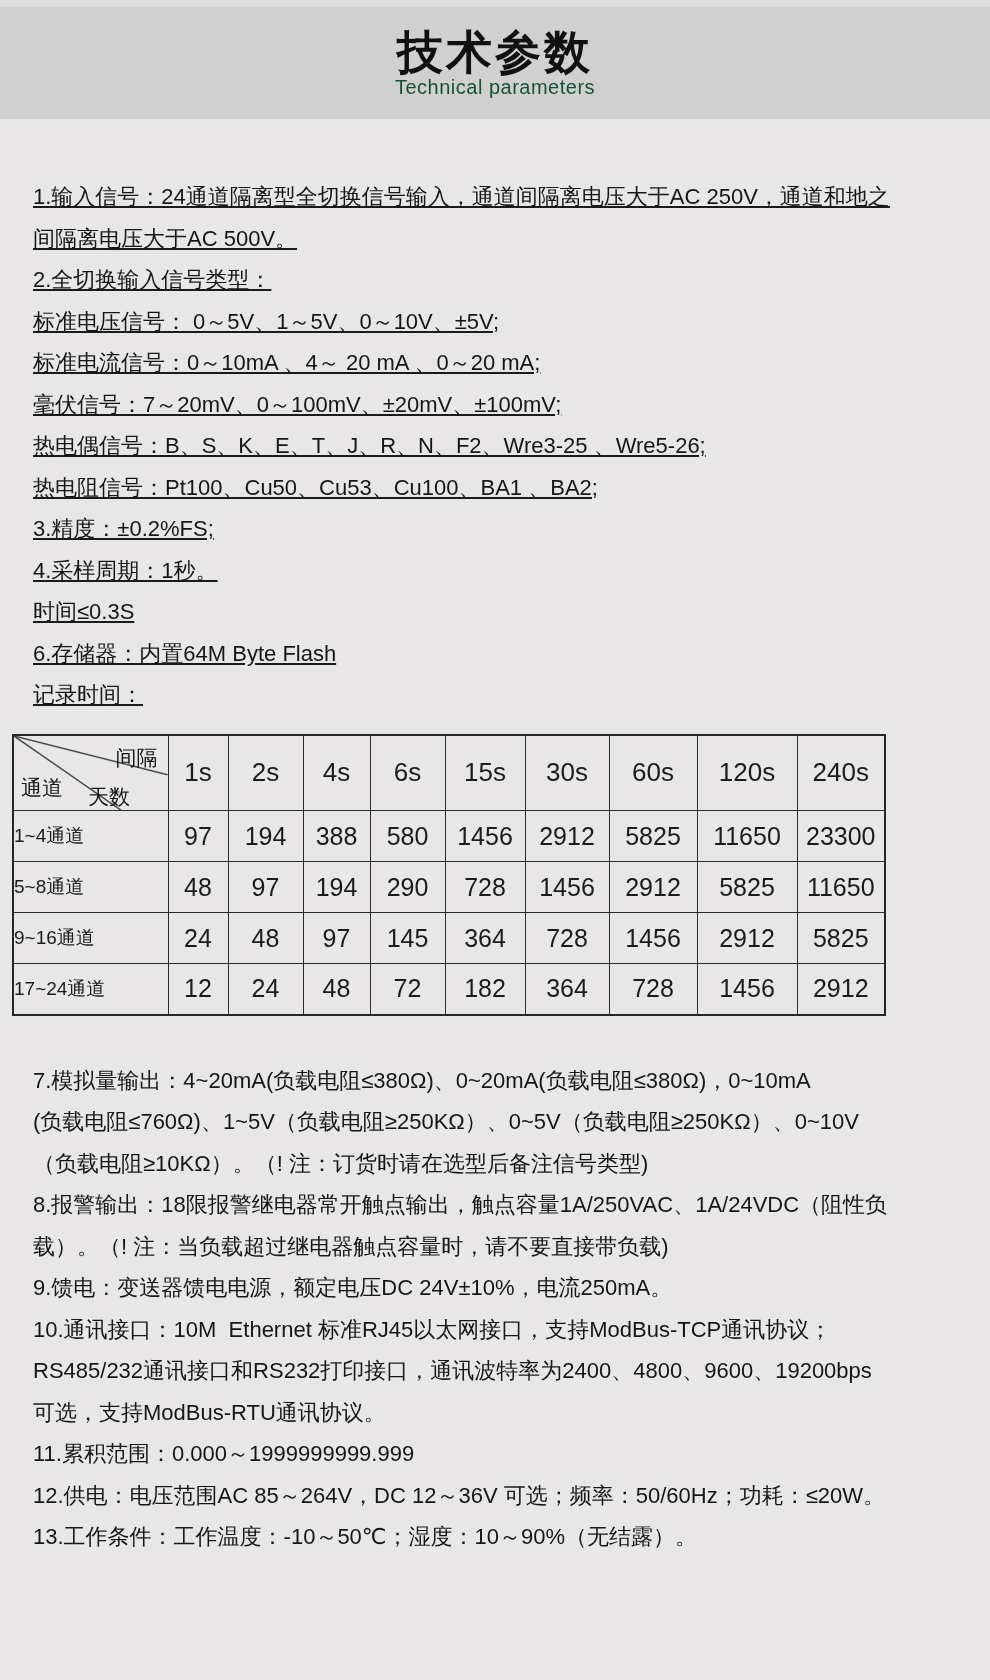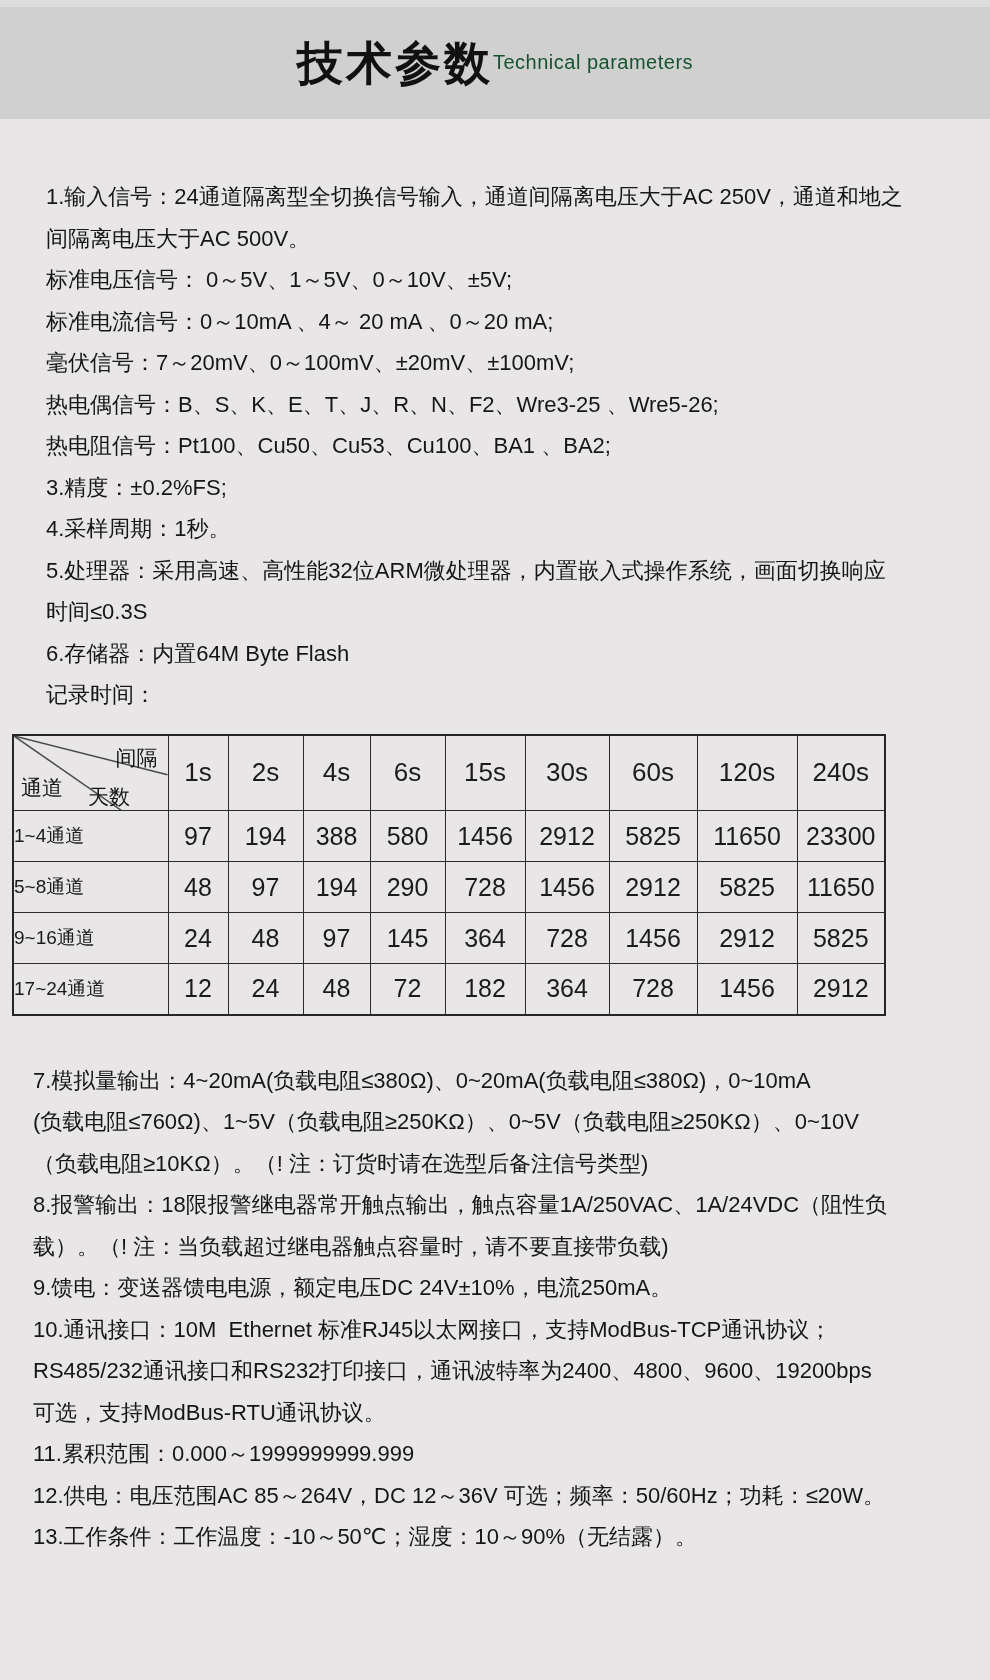--- a/index.html
+++ b/index.html
@@ -7,30 +7,30 @@
     width:990px;height:1680px;
     background:#e8e6e7;
     font-family:"Liberation Sans","DejaVu Sans",sans-serif;
     color:#1b1b1b;
     overflow:hidden;
     position:relative;
   }
   .top-strip{height:7px;background:#dedddd;}
   .title-band{
     height:112px;background:#d1d0d1;
-    display:flex;flex-direction:row;align-items:center;justify-content:center;
+    display:flex;flex-direction:column;align-items:center;justify-content:center;
   }
   .page-title{
     font-size:46px;font-weight:bold;letter-spacing:3px;color:#111;
     line-height:1.1;
   }
   .page-subtitle{
     font-size:20px;color:#14532d;letter-spacing:0.5px;margin-top:-2px;
   }
-  .content{margin:57px 28px 0 46px;}
+  .content{margin:57px 28px 0 33px;text-decoration:underline;}
   .spec-line{
     font-size:22px;line-height:41.5px;height:41.5px;
     white-space:pre;color:#161616;
   }
   .table-wrap{margin:18px 0 0 12px;}
   table.record{
     border-collapse:collapse;table-layout:fixed;width:872px;
     background:transparent;
   }
   table.record td,table.record th{
@@ -59,28 +59,28 @@
 <div class="top-strip"></div>
 
 <div class="title-band">
   <div class="page-title">技术参数</div>
   <div class="page-subtitle">Technical parameters</div>
 </div>
 
 <div class="content">
   <div class="spec-line">1.输入信号：24通道隔离型全切换信号输入，通道间隔离电压大于AC 250V，通道和地之</div>
   <div class="spec-line">间隔离电压大于AC 500V。</div>
+  <div class="spec-line">2.全切换输入信号类型：</div>
   <div class="spec-line">标准电压信号： 0～5V、1～5V、0～10V、±5V;</div>
   <div class="spec-line">标准电流信号：0～10mA 、4～ 20 mA 、0～20 mA;</div>
   <div class="spec-line">毫伏信号：7～20mV、0～100mV、±20mV、±100mV;</div>
   <div class="spec-line">热电偶信号：B、S、K、E、T、J、R、N、F2、Wre3-25 、Wre5-26;</div>
   <div class="spec-line">热电阻信号：Pt100、Cu50、Cu53、Cu100、BA1 、BA2;</div>
   <div class="spec-line">3.精度：±0.2%FS;</div>
   <div class="spec-line">4.采样周期：1秒。</div>
-  <div class="spec-line">5.处理器：采用高速、高性能32位ARM微处理器，内置嵌入式操作系统，画面切换响应</div>
   <div class="spec-line">时间≤0.3S</div>
   <div class="spec-line">6.存储器：内置64M Byte Flash</div>
   <div class="spec-line">记录时间：</div>
 </div>
 
 <div class="table-wrap">
   <table class="record">
     <colgroup>
       <col style="width:155px">
         <col style="width:60px">

